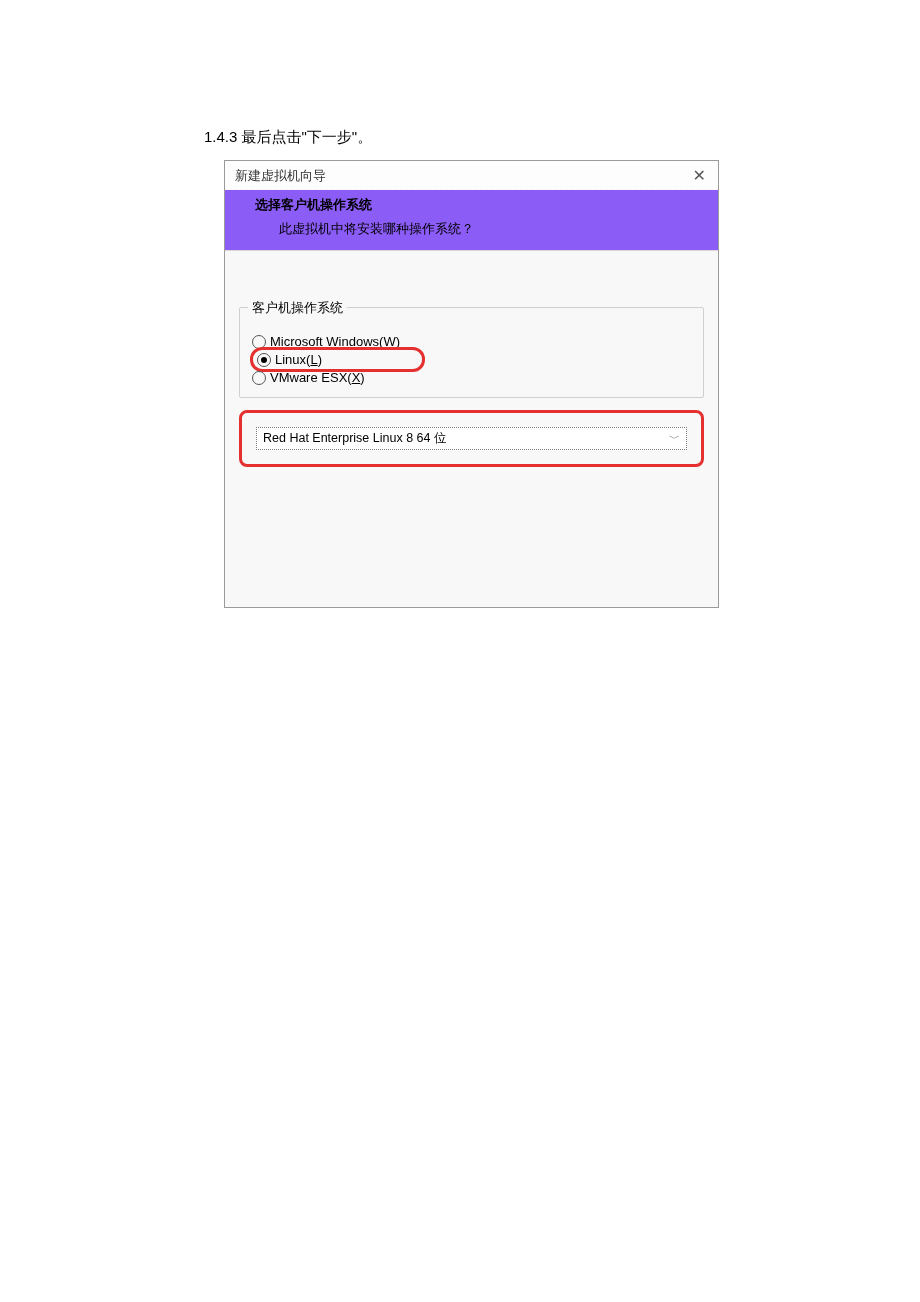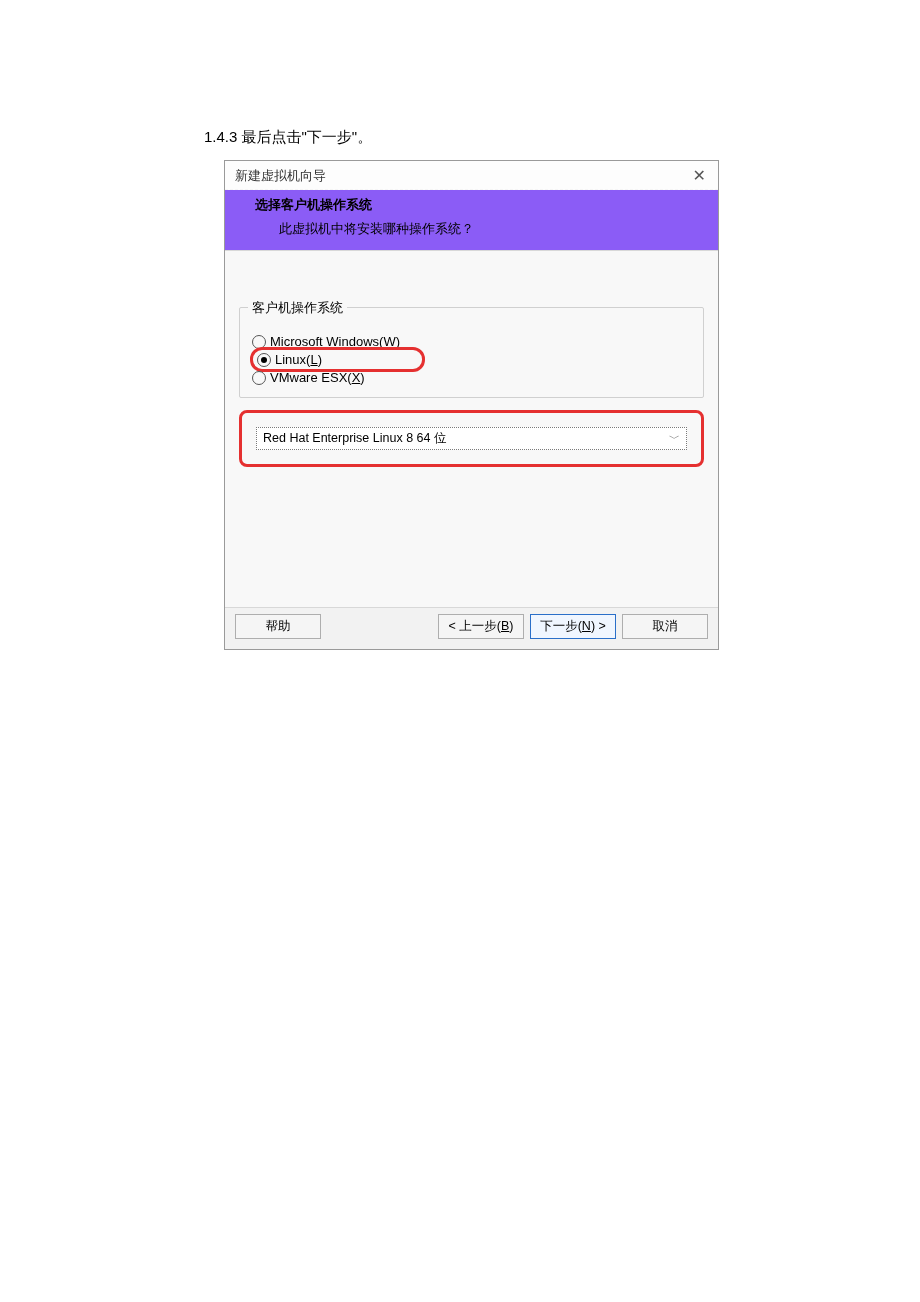--- a/index.html
+++ b/index.html
@@ -227,28 +227,16 @@
 
       <div class="version-select-wrap">
         <div class="version-select">
           <span>Red Hat Enterprise Linux 8 64 位</span>
           <span class="chev">﹀</span>
         </div>
       </div>
 
     </div>
 
-    <div class="footer-bar">
-      <div class="btn">帮助</div>
-      <div class="btn-row-right">
-        <div class="btn">
-          <span>&lt; 上一步(</span><span class="mn">B</span><span>)</span>
-        </div>
-        <div class="btn btn-primary">
-          <span>下一步(</span><span class="mn">N</span><span>) &gt;</span>
-        </div>
-        <div class="btn">取消</div>
-      </div>
-    </div>
 
   </div>
 
 </div>
 
 </body></html>

